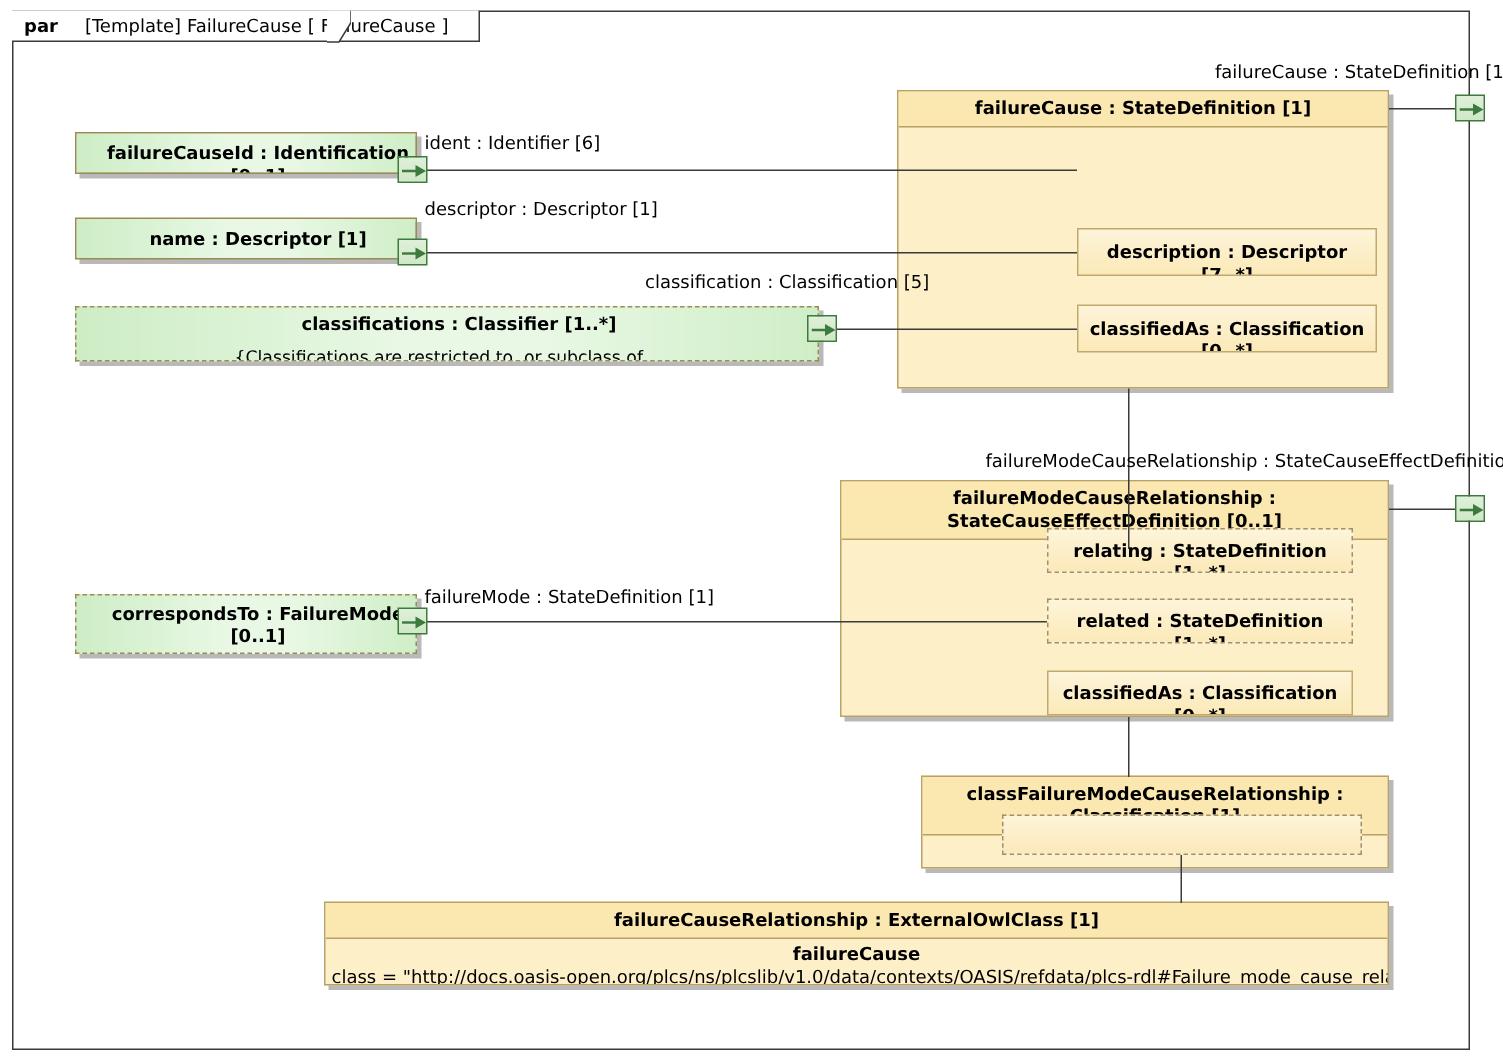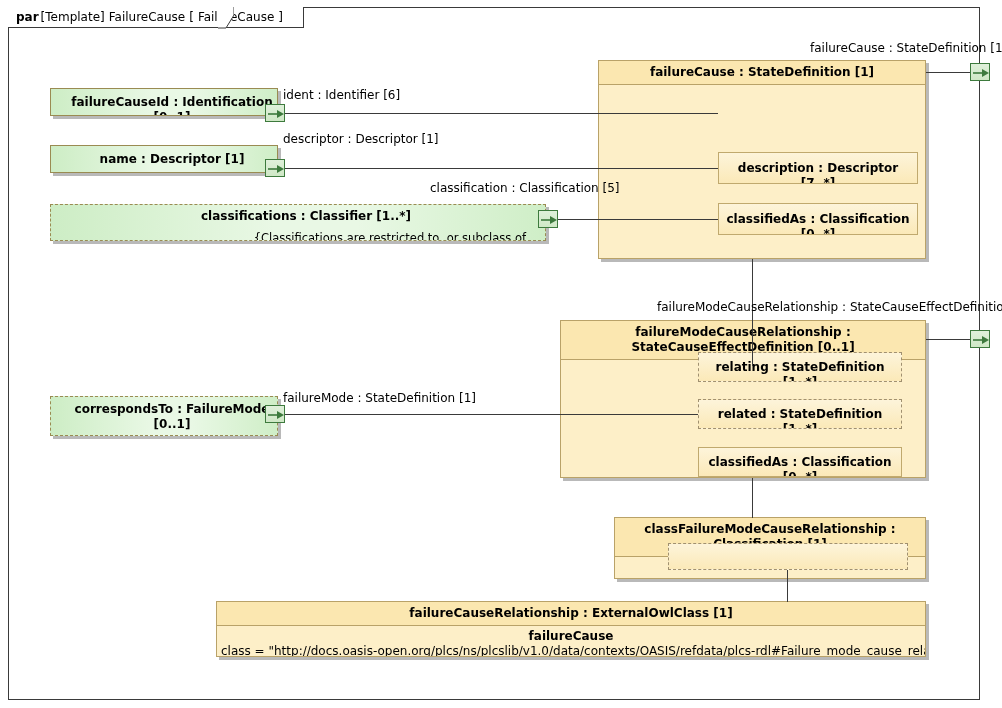--- a/index.html
+++ b/index.html
@@ -17,21 +17,21 @@
     border:1px solid #3a3a3a;box-sizing:border-box;background:transparent;
   }
   .frame-tab{
     position:absolute;left:8px;top:7px;height:21px;
     border:1px solid #3a3a3a;border-top:none;border-left:none;
     box-sizing:border-box;background:#fff;
     padding:0 16px 0 8px;
     display:flex;align-items:center;white-space:nowrap;
     font-size:12px;color:#000;
   }
-  .frame-tab .kw{font-weight:bold;margin-right:2px;}
+  .frame-tab .kw{font-weight:bold;margin-right:18px;}
   .frame-tab .tplt{margin-right:4px;}
   .frame-tab .nm{margin-right:4px;}
 
   
   .node{
     position:absolute;box-sizing:border-box;
     font-size:12px;color:#000;
   }
   .node .shadow{
     position:absolute;left:3px;top:3px;right:-3px;bottom:-3px;
@@ -69,21 +69,21 @@
   .yellow-sub .body{
     border:1px solid #c0a96e;
     background:linear-gradient(to bottom,#fdf4da 0%,#fbe9b8 100%);
   }
   .yellow-sub.dashed .body{border:1px dashed #a09070;}
 
   .green .title{padding:5px 8px;}
 
   
   .constraint{
-    display:block;text-align:right;font-size:11.5px;color:#000;
+    display:block;text-align:center;font-size:11.5px;color:#000;
     padding:0 19px 0 8px;line-height:1.3;white-space:nowrap;
   }
   .constraint.full{text-align:center;padding:0 4px;}
 
   .defval{
     display:block;text-align:center;font-weight:bold;font-size:12px;
     padding-top:3px;
   }
   .defval-line{
     display:block;text-align:center;font-size:12px;padding:1px 4px 4px 4px;

